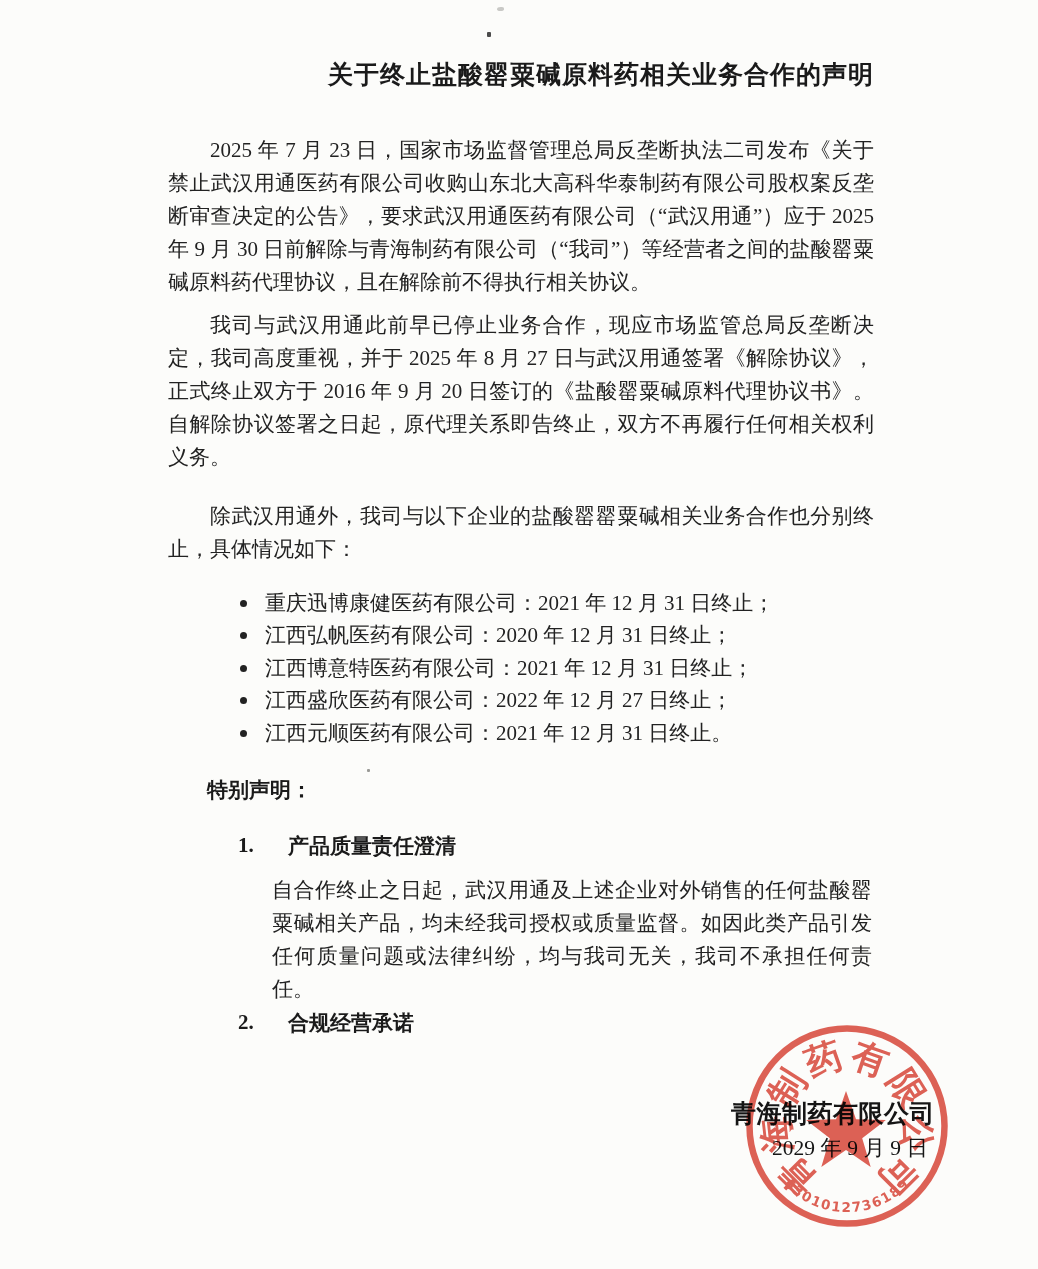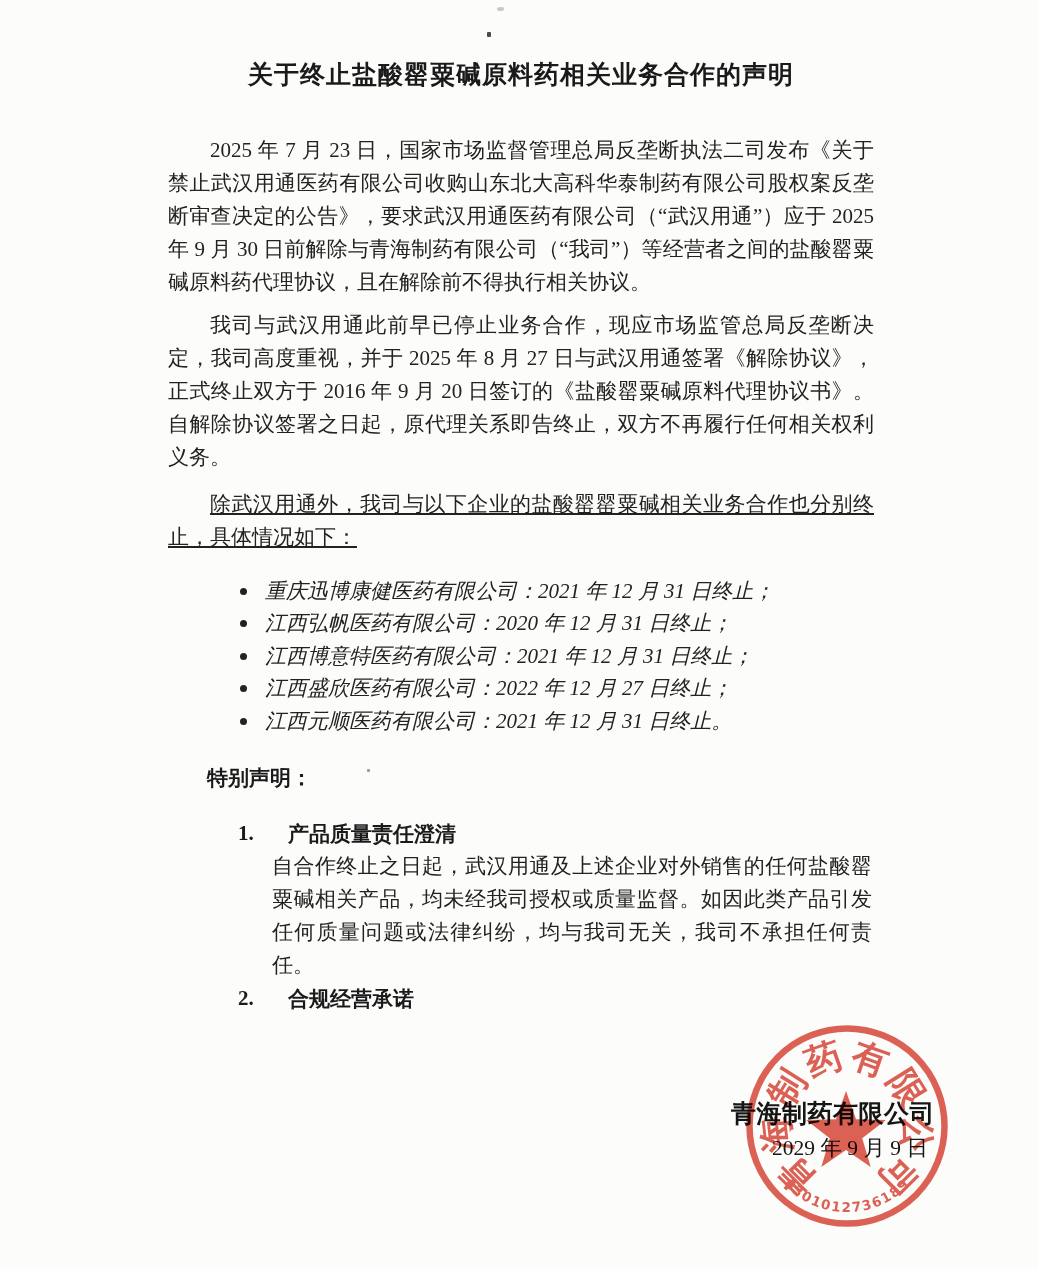--- a/index.html
+++ b/index.html
@@ -11,44 +11,43 @@
     overflow:hidden;
     font-family:"Liberation Serif","DejaVu Serif",serif;
     color:#222;
   }
   .content{
     position:absolute;left:168px;top:0;width:706px;
     font-size:21px;line-height:33px;
   }
   .doc-title{
     margin:56px 0 0 0;
-    text-align:center;
+    text-align:right;
     font-family:"Liberation Sans","DejaVu Sans",sans-serif;
     font-weight:bold;
     font-size:25px;line-height:36px;
     color:#1a1a1a;
     letter-spacing:1px;
   }
   .para{
     margin:0;
     text-indent:2em;
     text-align:justify;
   }
   .para-1{margin-top:42px;}
   .para-2{margin-top:10px;}
-  .para-3{margin-top:14px;text-decoration:underline;}
+  .para-3{margin-top:26px;}
   ul.terminations{
     list-style:none;
     margin:21px 0 0 0;padding:0;
   }
   ul.terminations li{
     position:relative;
     padding-left:97px;
     line-height:32.4px;
-    font-style:italic;
   }
   ul.terminations li::before{
     content:"";
     position:absolute;
     left:72px;top:13px;
     width:7px;height:7px;border-radius:50%;
     background:#222;
   }
   .special-heading{
     margin:24px 0 0 39px;
@@ -60,21 +59,21 @@
   .item-head{
     display:flex;
     padding-left:70px;
     font-family:"Liberation Sans","DejaVu Sans",sans-serif;
     font-weight:bold;
     color:#1a1a1a;
   }
   .item-head.first{margin-top:23px;}
   .item-head .no{width:50px;font-family:"Liberation Serif","DejaVu Serif",serif;}
   .item-body{
-    margin:0 0 0 104px;
+    margin:12px 0 0 104px;
     width:600px;
     text-align:justify;
   }
   .signature{
     position:absolute;
     color:#151515;
   }
   .sig-company{left:731px;top:1097px;font-size:25px;font-weight:bold;letter-spacing:0.5px;}
   .sig-date{left:772px;top:1133px;font-size:21.5px;}
   .seal{

